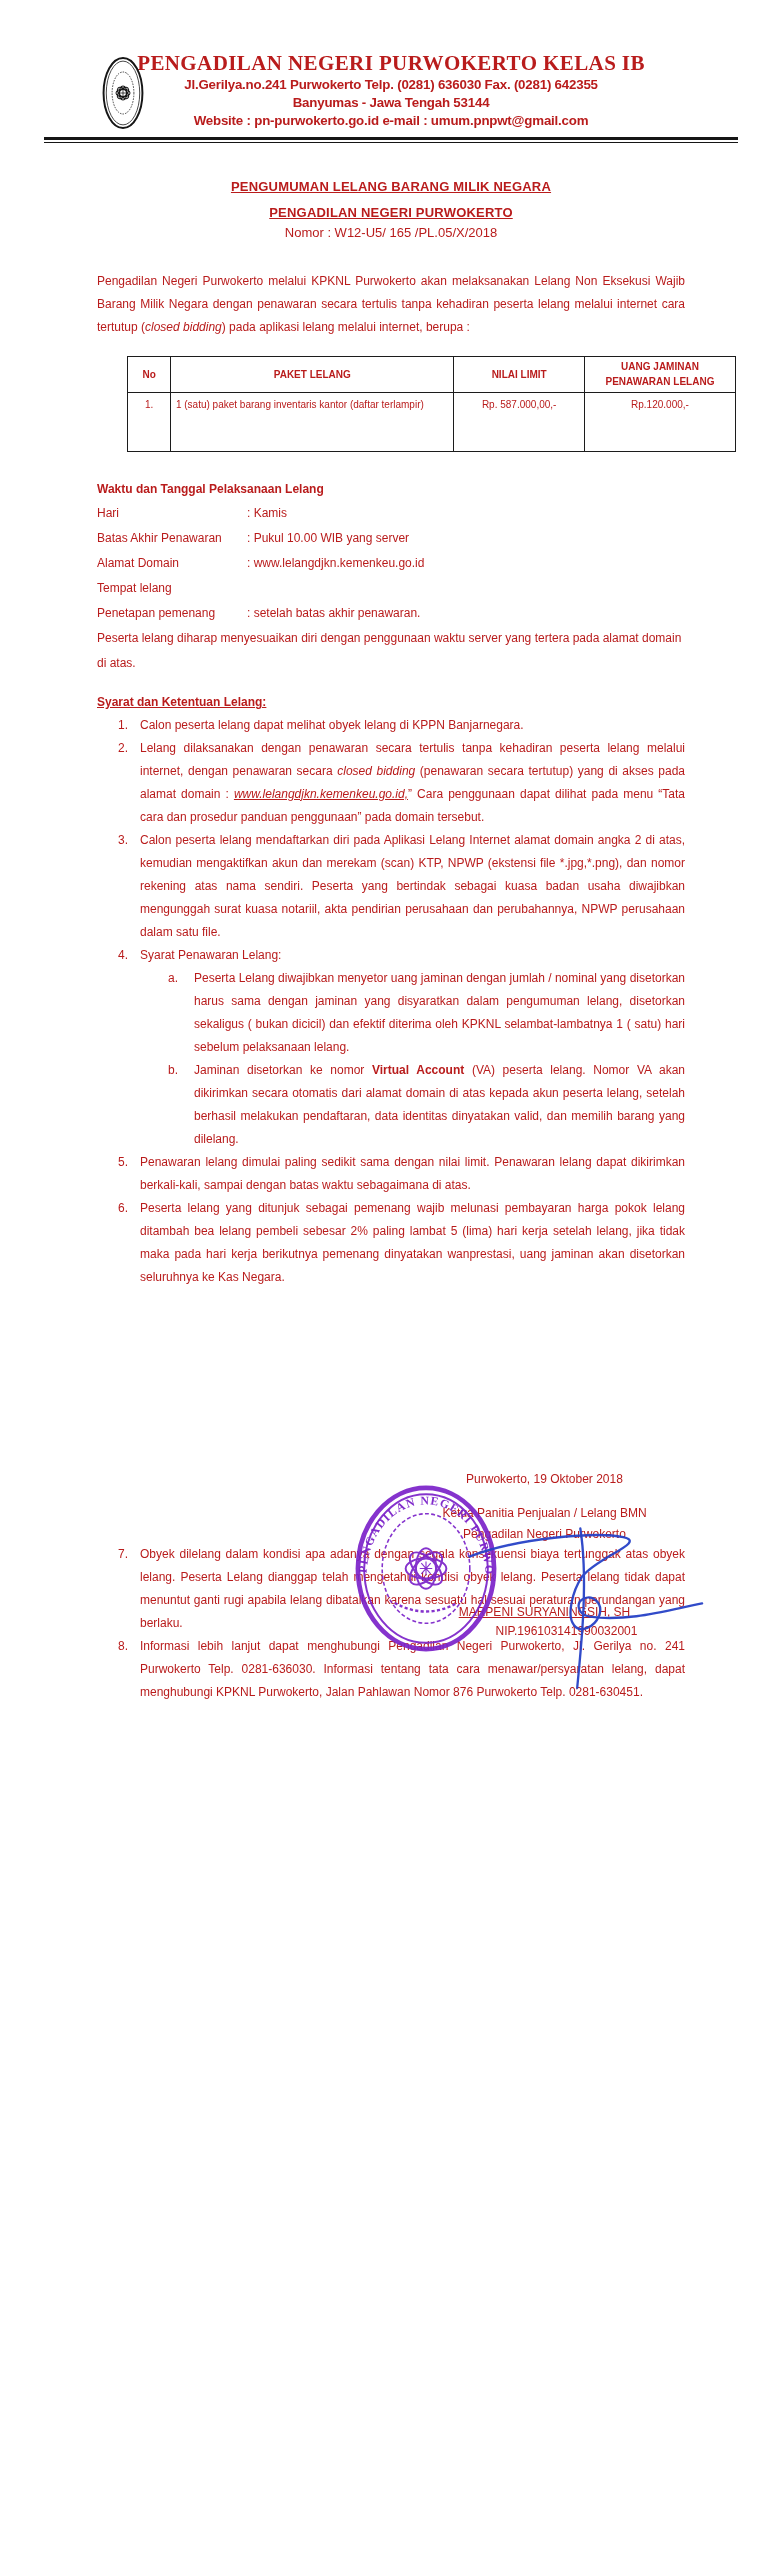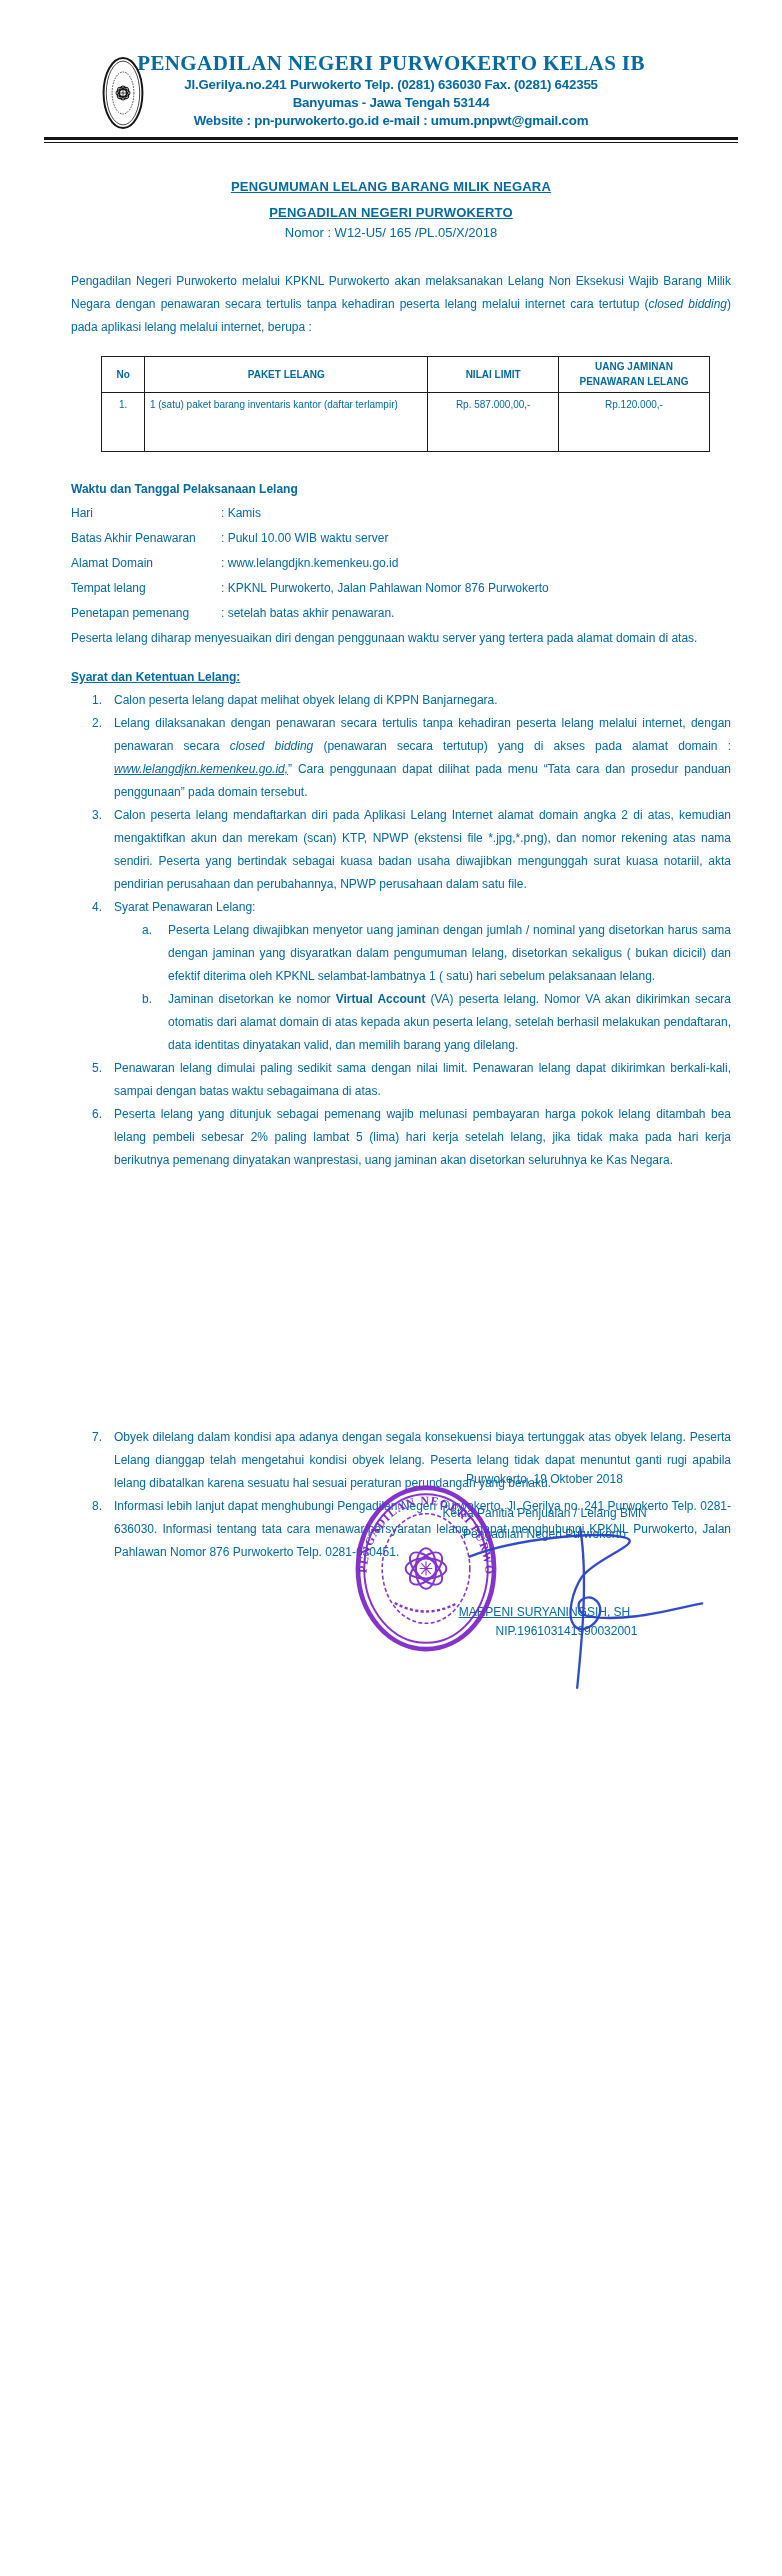--- a/index.html
+++ b/index.html
@@ -1,35 +1,35 @@
 <!DOCTYPE html>
 <html style="font-size:12.5px"><head>
 <meta charset="utf-8">
 <style>
   html,body { margin:0; padding:0; background:#ffffff; }
   .page {
     position:relative; width:782px; height:2282px; background:#ffffff;
-    font-family:"Liberation Sans", sans-serif; color:#0369a1; overflow:hidden;
+    font-family:"Liberation Sans", sans-serif; color:#b91c1c; overflow:hidden;
   }
   
   .letterhead { position:relative; padding-top:52px; text-align:center; }
   .seal { position:absolute; left:102px; top:56px; width:42px; height:74px; }
   .court-name {
     font-family:"Liberation Serif", serif; font-weight:bold; font-size:21px;
     letter-spacing:0.4px; line-height:23.5px;
   }
   .addr { font-weight:bold; font-size:13.3px; line-height:18px; letter-spacing:-0.2px; }
   .hrule { margin:7px 44px 0 44px; height:2.3px; border-top:3.9px solid #161616; border-bottom:1.6px solid #161616; }
   
   .doc-titles { text-align:center; margin-top:36px; }
   .dt1, .dt2 { font-size:13px; font-weight:bold; text-decoration:underline; letter-spacing:0.2px; }
   .dt2 { margin-top:11.7px; }
   .nomor { font-size:13px; margin-top:4.7px; }
   
-  .content { padding:0 51px; font-size:12px; line-height:23px;margin-left:20px; }
+  .content { padding:0 97px; font-size:12px; line-height:23px; }
   .intro { margin-top:30px; text-align:justify; }
   .it { font-style:italic; }
   
   table.lelang { border-collapse:collapse; margin:17px 0 0 30px; width:609px; font-size:10px; }
   table.lelang th, table.lelang td { border:1.6px solid #1c1c1c; padding:1.6px 4.7px; }
   table.lelang th { font-weight:bold; text-align:center; line-height:15.6px; vertical-align:middle; }
   table.lelang td { vertical-align:top; line-height:21px; }
   td.c-no   { text-align:center; width:34px; }
   td.c-pkt  { width:286px; text-align:justify; padding:1.6px 7.8px; height:55px; }
   td.c-lim  { width:124px; text-align:center; }
@@ -118,29 +118,28 @@
       </table>
 
     <div class="waktu">
       <div class="waktu-h">Waktu dan Tanggal Pelaksanaan Lelang</div>
       <div class="wrow">
         <span class="wlabel">Hari</span>
         <span>: Kamis</span>
       </div>
       <div class="wrow">
         <span class="wlabel">Batas Akhir Penawaran</span>
-        <span>: Pukul 10.00 WIB waktu server</span>
+        <span>: Pukul 10.00 WIB yang server</span>
       </div>
       <div class="wrow">
         <span class="wlabel">Alamat Domain</span>
         <span>: www.lelangdjkn.kemenkeu.go.id</span>
       </div>
       <div class="wrow">
         <span class="wlabel">Tempat lelang</span>
-        <span>: KPKNL Purwokerto, Jalan Pahlawan Nomor 876 Purwokerto</span>
       </div>
       <div class="wrow">
         <span class="wlabel">Penetapan pemenang</span>
         <span>: setelah batas akhir penawaran.</span>
       </div>
       <div class="wnote">Peserta lelang diharap menyesuaikan diri dengan penggunaan waktu server yang tertera pada alamat domain di atas.</div>
     </div>
 
     <div class="syarat-h">Syarat dan Ketentuan Lelang:</div>
     <div class="olist">

